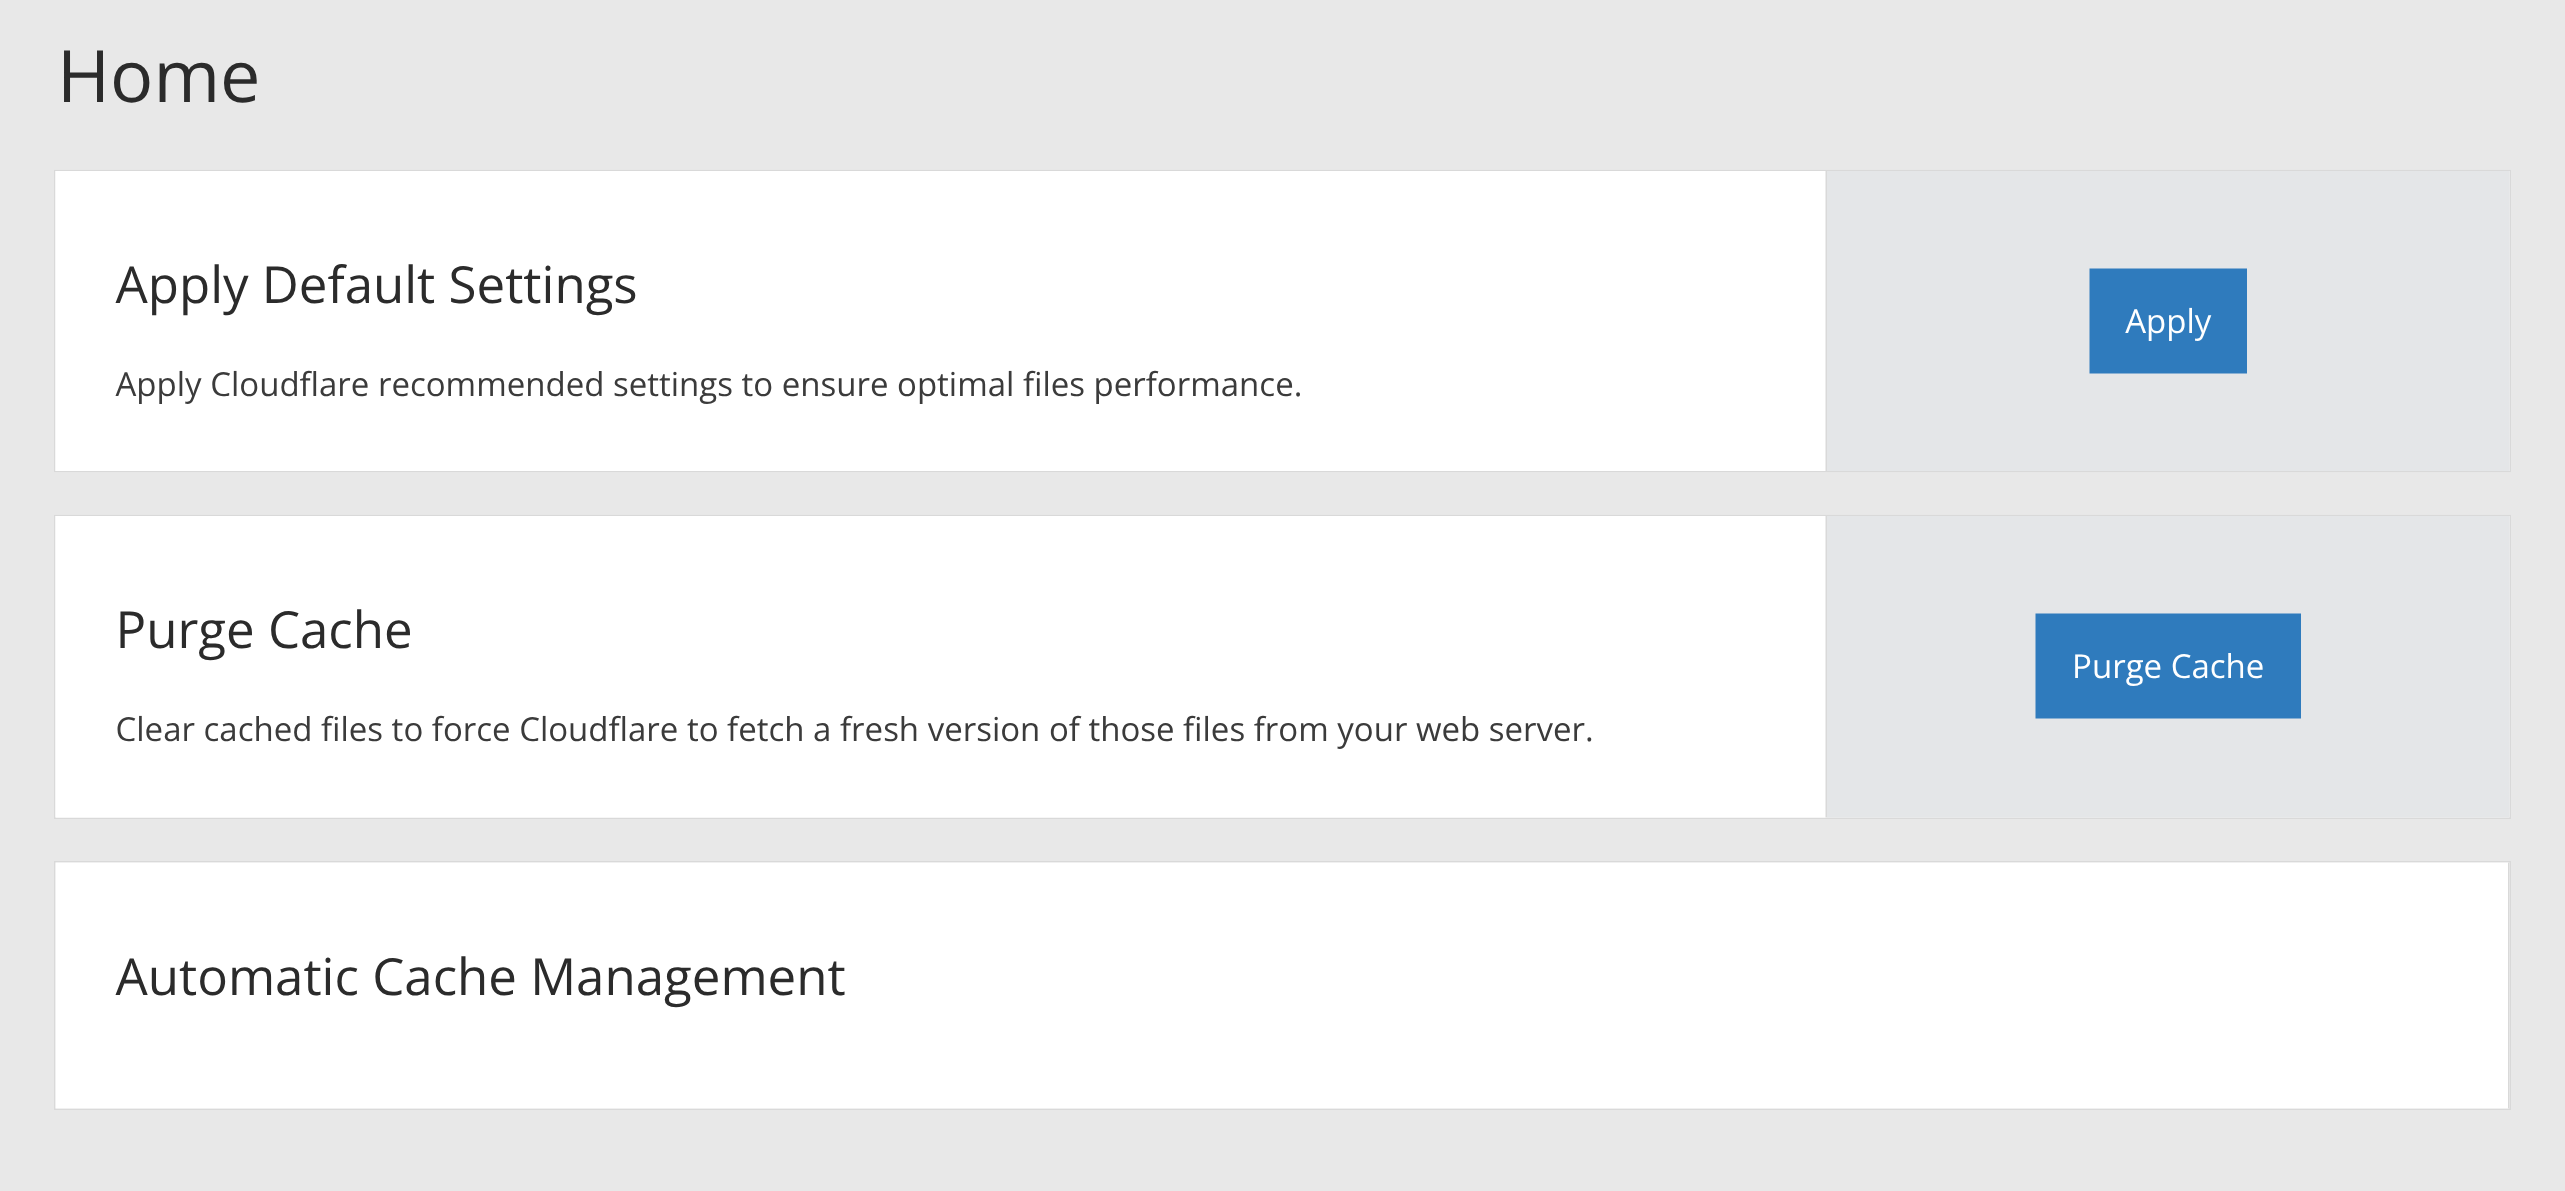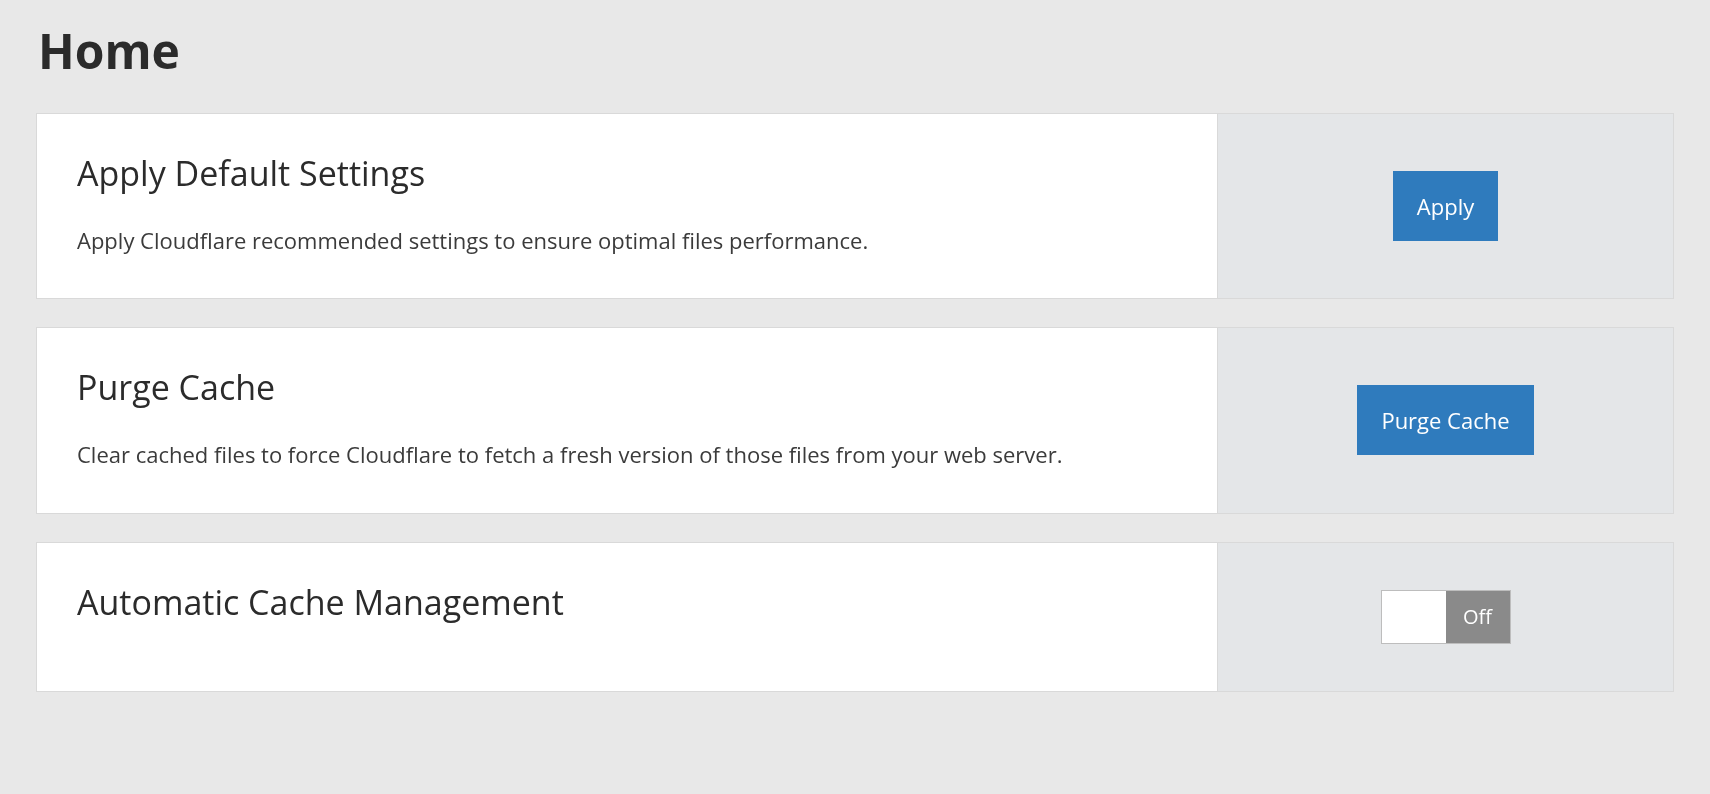--- a/index.html
+++ b/index.html
@@ -4,21 +4,21 @@
   <style>
     * { box-sizing: border-box; margin: 0; padding: 0; }
     body {
       font-family: "Open Sans", "Segoe UI", -apple-system, BlinkMacSystemFont, sans-serif;
       background: #e8e8e8;
       padding: 18px 36px;
       color: #333;
     }
     .page-title {
       font-size: 48px;
-      font-weight: 700;
+      font-weight: 400;
       color: #2b2b2b;
       margin-bottom: 30px;
       margin-left: 2px;
     }
     .card {
       display: flex;
       background: #fff;
       border: 1px solid #d9d9d9;
       margin-bottom: 28px;
     }
@@ -34,20 +34,21 @@
       display: flex;
       align-items: center;
       justify-content: center;
       padding: 30px;
     }
     .card-title {
       font-size: 34px;
       font-weight: 400;
       color: #2b2b2b;
       margin-bottom: 26px;
+      margin-top: 16px;
     }
     .card-desc {
       font-size: 22px;
       font-weight: 400;
       color: #3b3b3b;
       line-height: 1.65;
     }
     .btn {
       background: #2f7bbd;
       color: #ffffff;
@@ -104,19 +105,13 @@
   </div>
   <div class="card-right">
     <button class="btn">Purge Cache</button>
   </div>
 </div>
 
 <div class="card">
   <div class="card-left">
     <h2 class="card-title">Automatic Cache Management</h2>
   </div>
-  <div class="card-right">
-    <div class="toggle">
-      <div class="toggle-half on"></div>
-      <div class="toggle-half off">Off</div>
-    </div>
-  </div>
 </div>
 
 </body></html>

